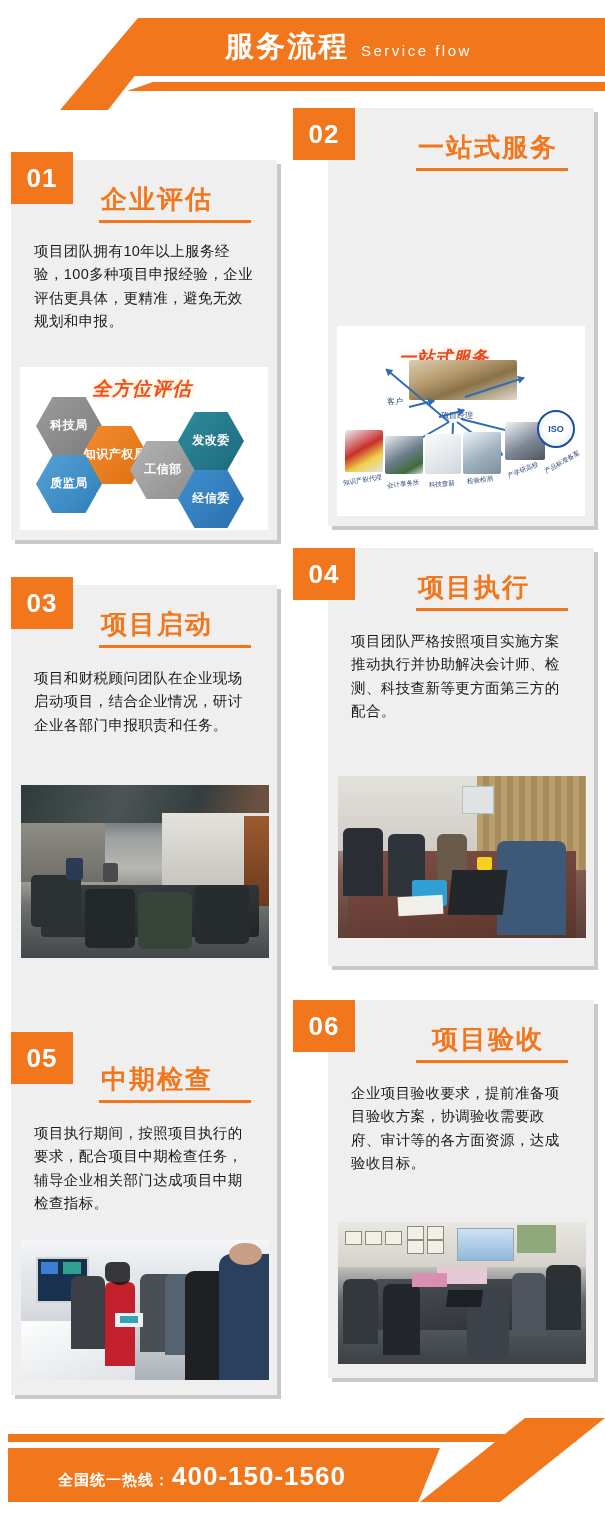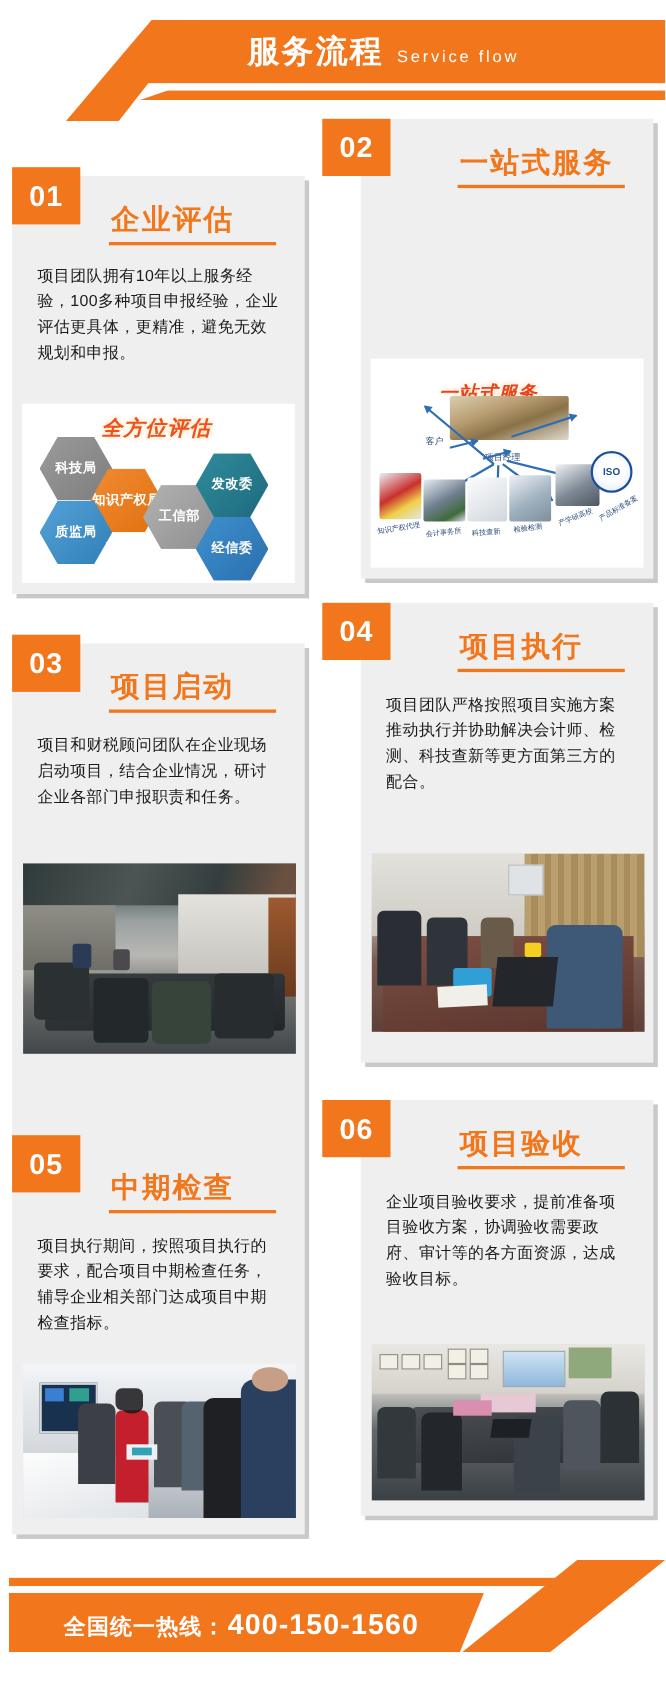--- a/index.html
+++ b/index.html
@@ -62,21 +62,21 @@
 
   
   .footer{position:absolute;left:0;bottom:0;width:605px;height:120px;}
   .ft-stripe{position:absolute;left:8px;top:16px;width:570px;height:8px;background:#F2761B;
              clip-path:polygon(0 0,548px 0,570px 8px,0 8px);}
   .ft-bar{position:absolute;left:8px;top:30px;width:597px;height:54px;background:#F2761B;
           clip-path:polygon(0 0,432px 0,410px 54px,0 54px);}
   .ft-diag{position:absolute;left:420px;top:0;width:185px;height:84px;background:#F2761B;
            clip-path:polygon(105px 0,185px 0,80px 84px,0 84px);}
   .ft-text{position:absolute;left:58px;top:43px;display:flex;align-items:baseline;gap:2px;z-index:4;}
-  .ft-label{font-size:20px;font-weight:bold;color:#fff;letter-spacing:1px;font-family:Liberation Mono, monospace;}
+  .ft-label{font-size:15px;font-weight:bold;color:#fff;letter-spacing:1px;font-family:Liberation Mono, monospace;}
   .ft-num{font-size:26px;font-weight:bold;color:#fff;letter-spacing:1px;}
 </style>
 </head>
 <body>
 
 <div class="header">
   <div class="hdr-diag"></div>
   <div class="hdr-bar"></div>
   <div class="hdr-stripe"></div>
   <div class="hdr-text">
@@ -228,21 +228,21 @@
     <div style="position:absolute;left:66%;top:22%;width:18%;height:78%;background:#1e2024;border-radius:9px 9px 0 0;"></div>
     <div style="position:absolute;left:80%;top:10%;width:20%;height:90%;background:#2b3f5e;border-radius:12px 0 0 0;"></div>
     <div style="position:absolute;left:84%;top:2%;width:13%;height:16%;background:#c79e86;border-radius:50%;"></div>
     <div style="position:absolute;left:38%;top:52%;width:11%;height:10%;background:#eef1f4;"></div>
     <div style="position:absolute;left:40%;top:54%;width:7%;height:5%;background:#34a2b5;"></div>
   </div>
 </div>
 <div class="badge" style="left:11px;top:1032px;text-align:right;">05</div>
 
 <div class="card" style="left:328px;top:1000px;width:266px;height:378px;">
-  <div class="title" style="left:90px;top:22px;">项目验收</div>
+  <div class="title" style="left:104px;top:22px;">项目验收</div>
   <div class="title-rule" style="left:88px;top:60px;width:152px;"></div>
   <div class="body-text" style="left:23px;top:82px;width:222px;">企业项目验收要求，提前准备项目验收方案，协调验收需要政府、审计等的各方面资源，达成验收目标。</div>
   <div class="photo" style="left:10px;top:222px;width:248px;height:142px;
        background:linear-gradient(180deg,#e3e1dc 0%,#cfcdc7 28%,#63686d 55%,#3b4045 100%);">
     <div style="position:absolute;left:0;top:0;width:100%;height:32%;background:linear-gradient(180deg,#e9e7e2,#d5d2cb);"></div>
     <div style="position:absolute;left:48%;top:4%;width:22%;height:22%;
          background:linear-gradient(180deg,#cfe2f3,#8fb8dc);border:1px solid #9aa5ae;"></div>
     <div style="position:absolute;left:72%;top:2%;width:16%;height:20%;background:#8fa87c;"></div>
     <div style="position:absolute;left:3%;top:6%;width:6%;height:9%;background:#f2efe6;border:1px solid #8e8a80;"></div>
     <div style="position:absolute;left:11%;top:6%;width:6%;height:9%;background:#f2efe6;border:1px solid #8e8a80;"></div>

